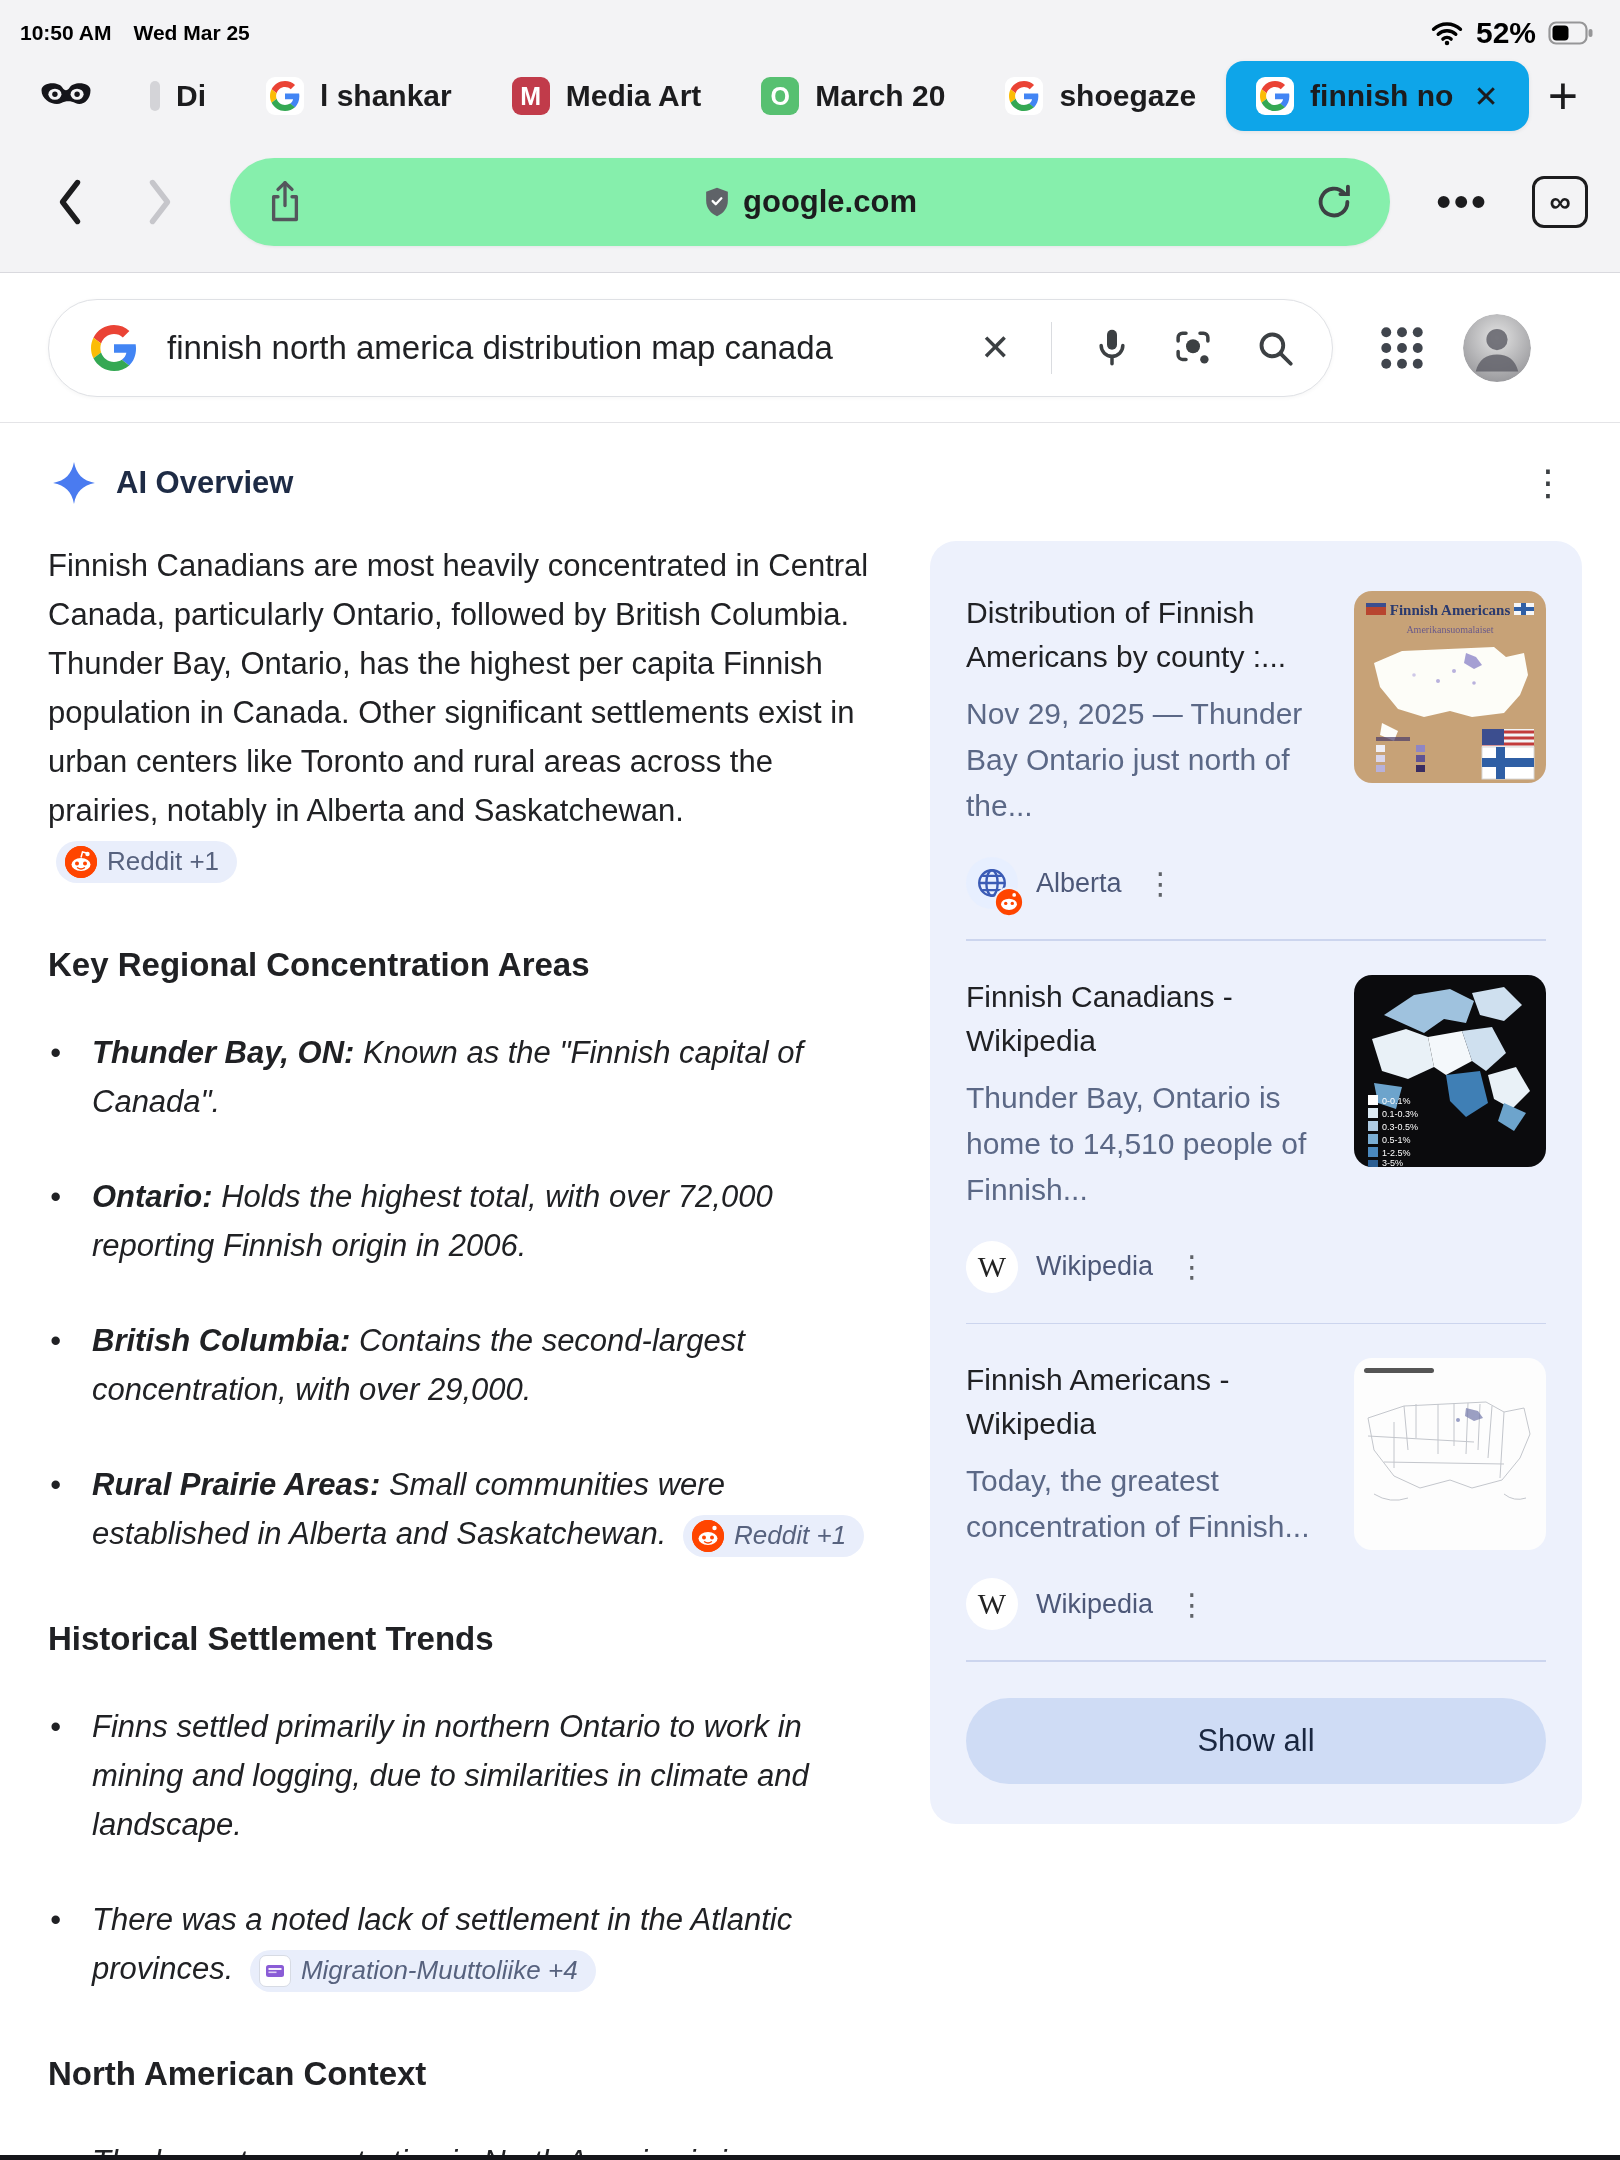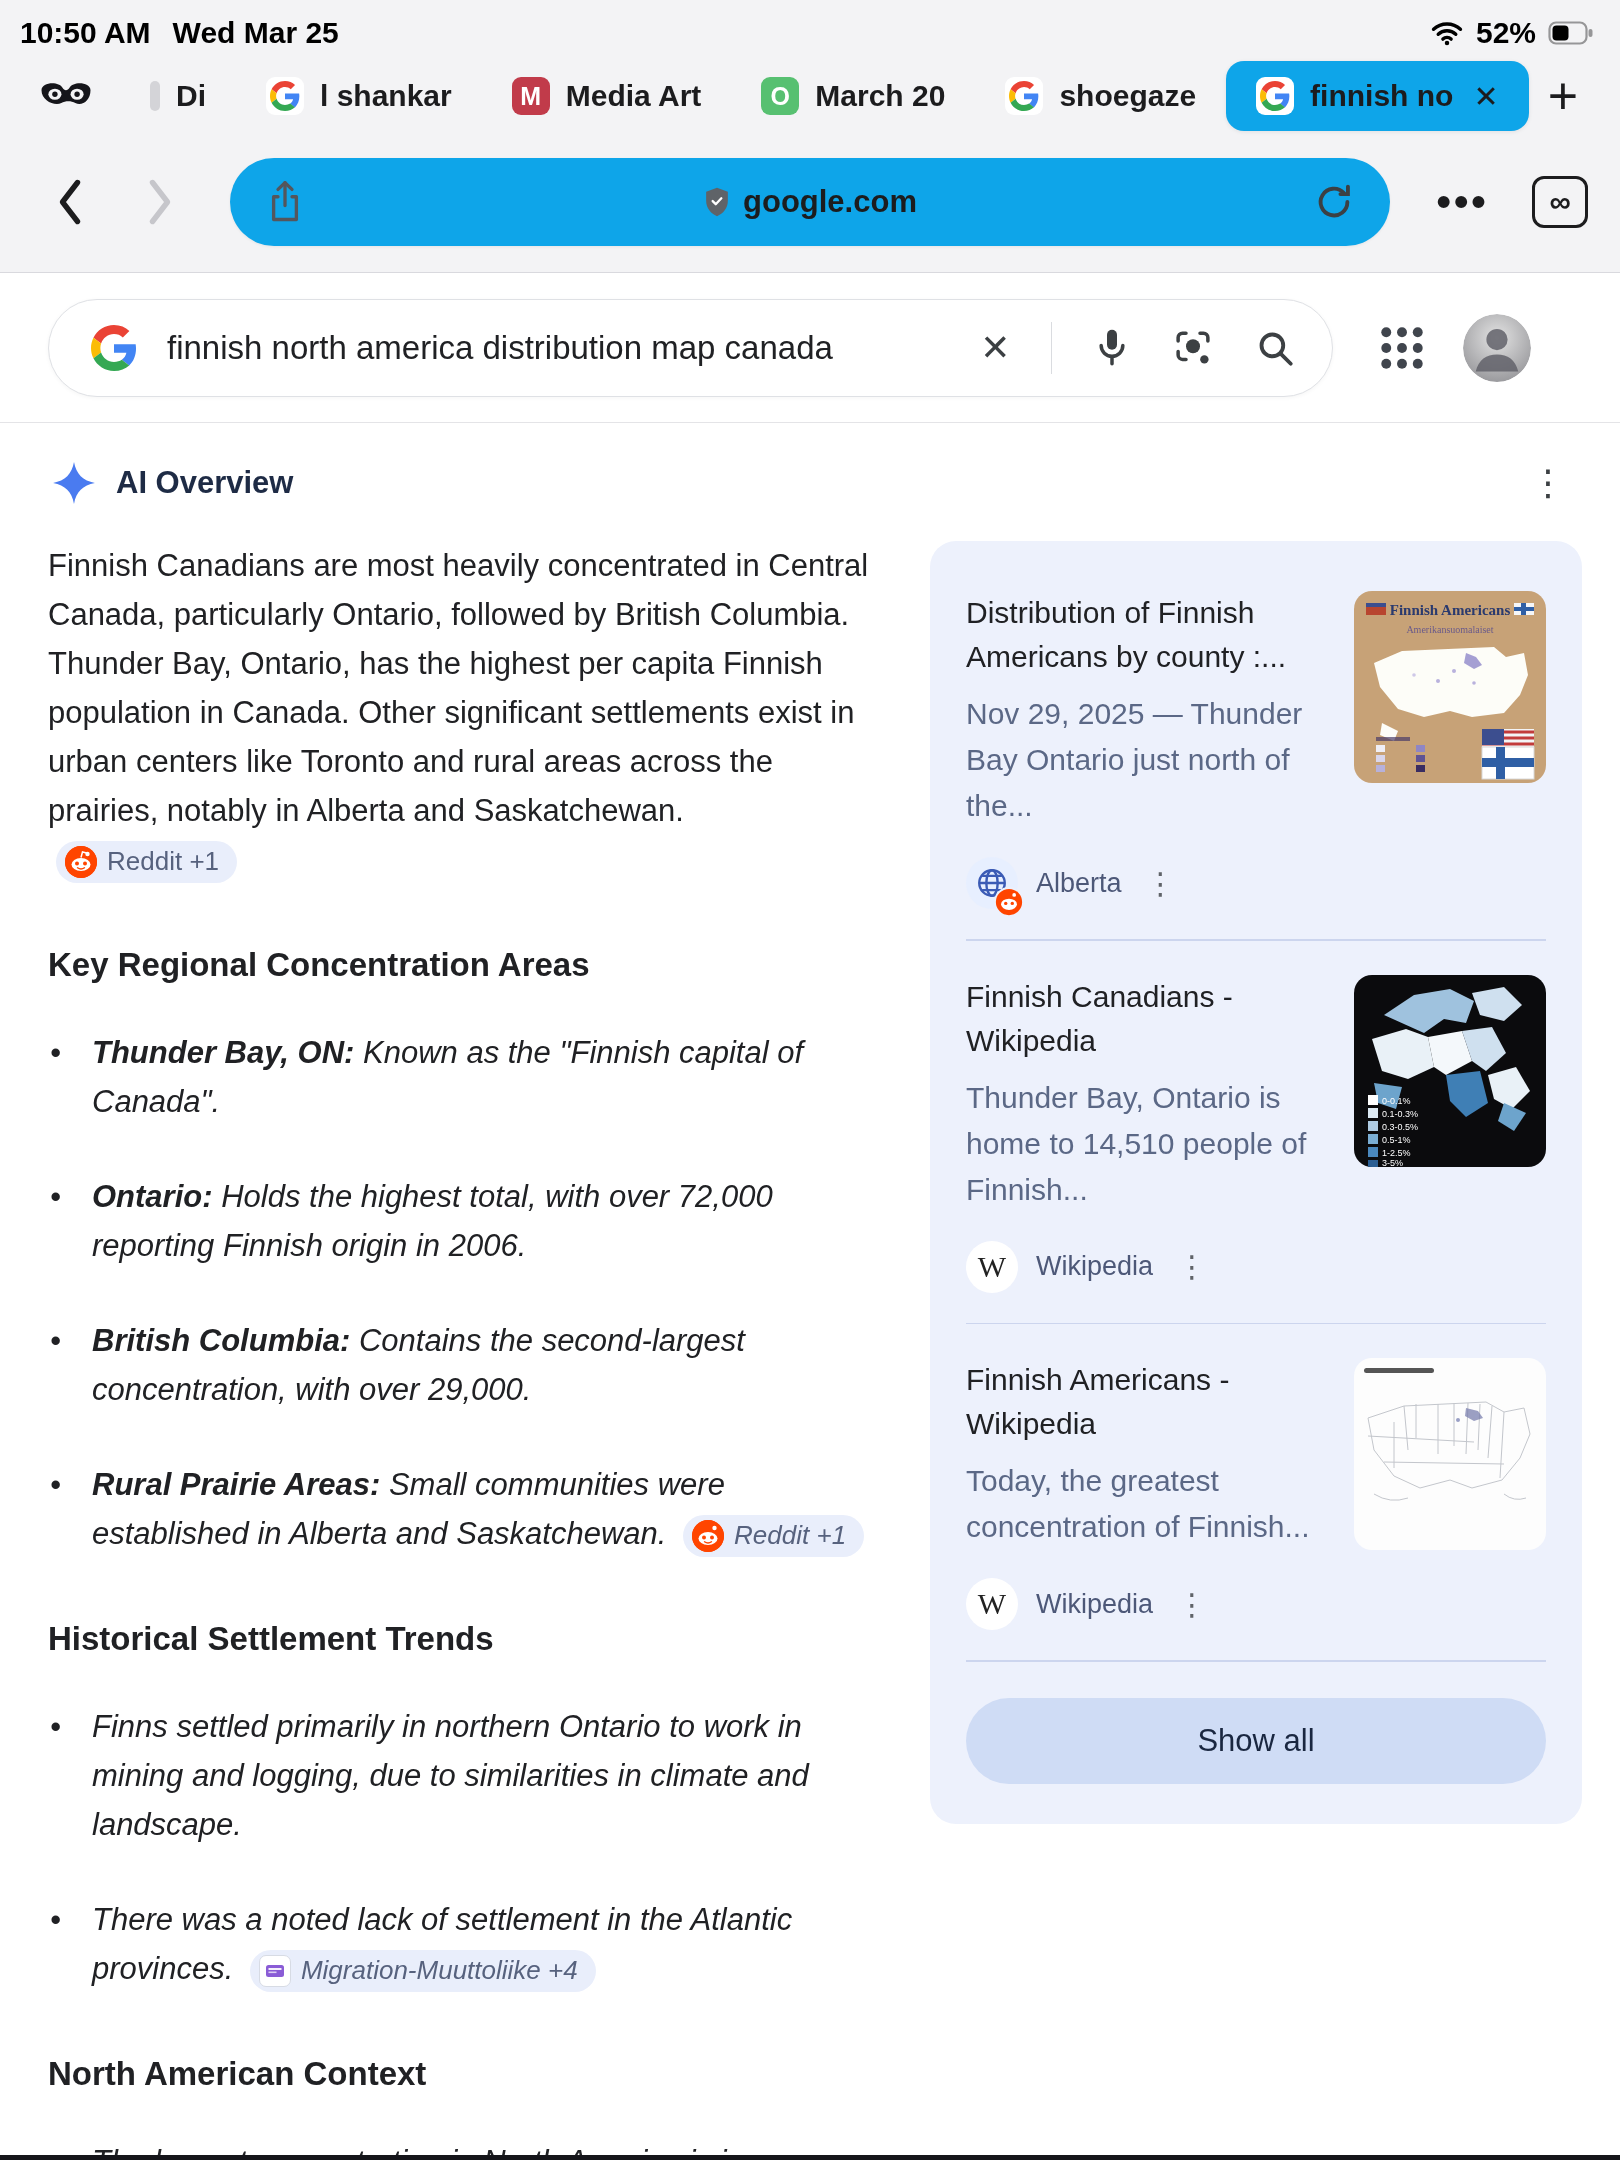--- a/index.html
+++ b/index.html
@@ -3,36 +3,36 @@
 <meta charset="utf-8">
 <style>
   * { margin:0; padding:0; box-sizing:border-box; }
   html,body { width:1620px; height:2160px; }
   body { font-family:"Liberation Sans","DejaVu Sans",sans-serif; background:#fff; color:#202124; }
   .screen { position:relative; width:1620px; height:2160px; overflow:hidden; background:#fff; }
 
   
   .chrome { background:#f3f3f5; border-bottom:1px solid #d9d9de; }
   .statusbar { display:flex; justify-content:space-between; align-items:center; padding:10px 26px 0 20px; height:56px; }
-  .status-left { display:flex; gap:22px; font-size:30px; font-weight:700; color:#000;align-items:flex-end; }
+  .status-left { display:flex; gap:22px; font-size:21px; font-weight:700; color:#000;align-items:flex-end; }
   .status-right { display:flex; align-items:center; gap:12px; font-size:30px; font-weight:700; color:#000; }
 
   .tabbar { display:flex; align-items:center; height:86px; padding:0 28px 6px 38px; }
   .mask-wrap { margin-right:26px; display:flex; align-items:center; }
   .tab { display:flex; align-items:center; gap:16px; padding:0 30px; height:70px; border-radius:18px; font-size:30px; font-weight:600; color:#1c1c1e; white-space:nowrap; }
   .tab .fav { width:38px; height:38px; border-radius:9px; display:flex; align-items:center; justify-content:center; flex:0 0 auto; }
   .fav-letter { color:#fff; font-size:25px; font-weight:700; }
   .fav-sliver { width:10px; height:30px; border-radius:5px; background:#d4d4d8; }
   .tab.active { background:#0ea5e9; box-shadow:0 1px 4px rgba(0,0,0,.08); }
   .tab .close { font-size:30px; color:#1c1c1e; margin-left:4px; font-weight:400; }
   .newtab { margin-left:auto; font-size:52px; font-weight:300; color:#1c1c1e; line-height:1; padding:0 14px; }
 
   .toolbar { display:flex; align-items:center; height:130px; padding:0 30px 10px 40px; }
   .nav-chevron { width:60px; display:flex; justify-content:center; }
-  .addr-pill { flex:0 0 auto; width:1160px; height:88px; margin-left:40px; background:#0ea5e9; border-radius:44px; display:flex; align-items:center; padding:0 34px; box-shadow:0 1px 3px rgba(0,0,0,.06); position:relative; }
+  .addr-pill { flex:0 0 auto; width:1160px; height:88px; margin-left:40px; background:#86efac; border-radius:44px; display:flex; align-items:center; padding:0 34px; box-shadow:0 1px 3px rgba(0,0,0,.06); position:relative; }
   .addr-center { position:absolute; left:0; right:0; display:flex; justify-content:center; align-items:center; gap:12px; font-size:31px; font-weight:700; color:#1c1c1e; pointer-events:none; }
   .addr-right { margin-left:auto; }
   .tool-ellipsis { font-size:44px; color:#1c1c1e; margin-left:46px; letter-spacing:2px; }
   .tabs-btn { margin-left:44px; width:56px; height:52px; border:3.5px solid #1c1c1e; border-radius:12px; display:flex; align-items:center; justify-content:center; font-size:30px; font-weight:700; color:#1c1c1e; }
 
   
   .searchhead { background:#fff; height:150px; display:flex; align-items:center; padding:0 36px 0 48px; border-bottom:1px solid #e4e4e7; }
   .search-pill { width:1285px; height:98px; border:1.5px solid #dfe1e5; border-radius:49px; background:#fff; display:flex; align-items:center; padding:0 36px 0 42px; box-shadow:0 1px 4px rgba(0,0,0,.04); }
   .search-query { font-size:33px; color:#202124; margin-left:30px; flex:1; white-space:nowrap; overflow:hidden; }
   .search-icons { display:flex; align-items:center; gap:40px; }

